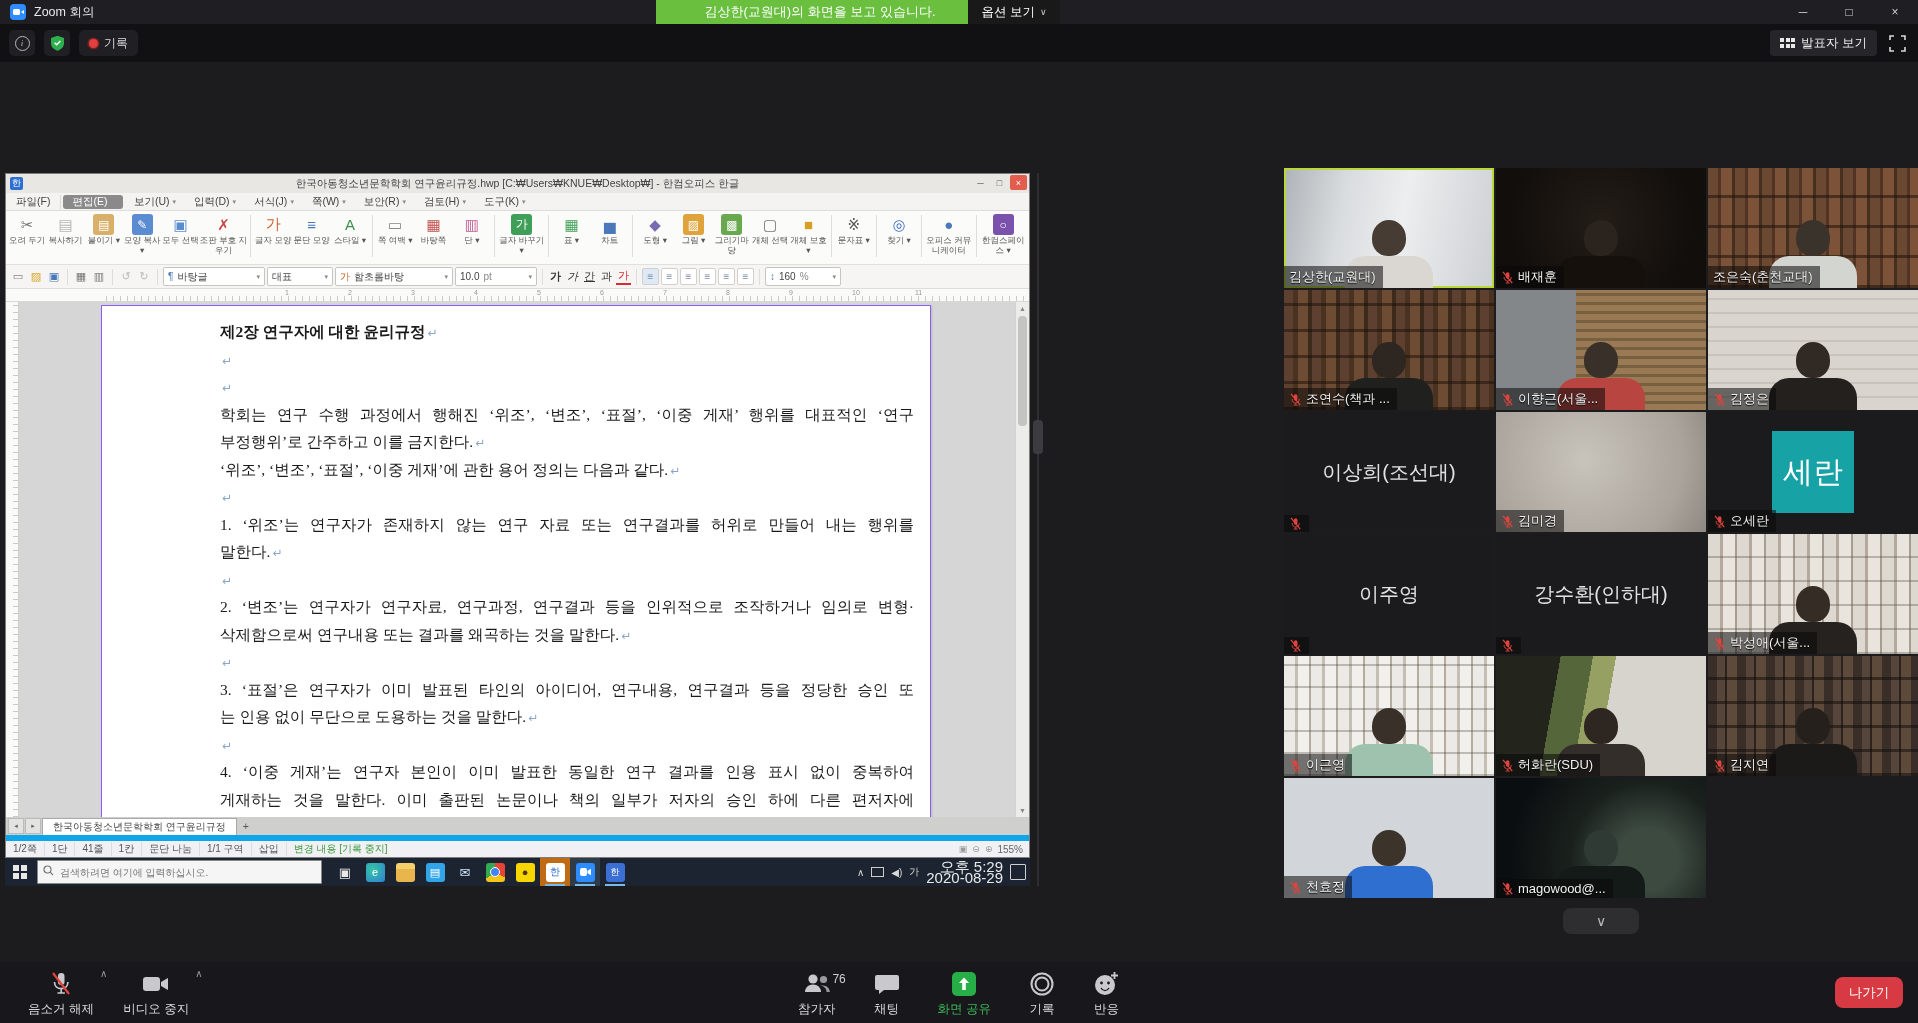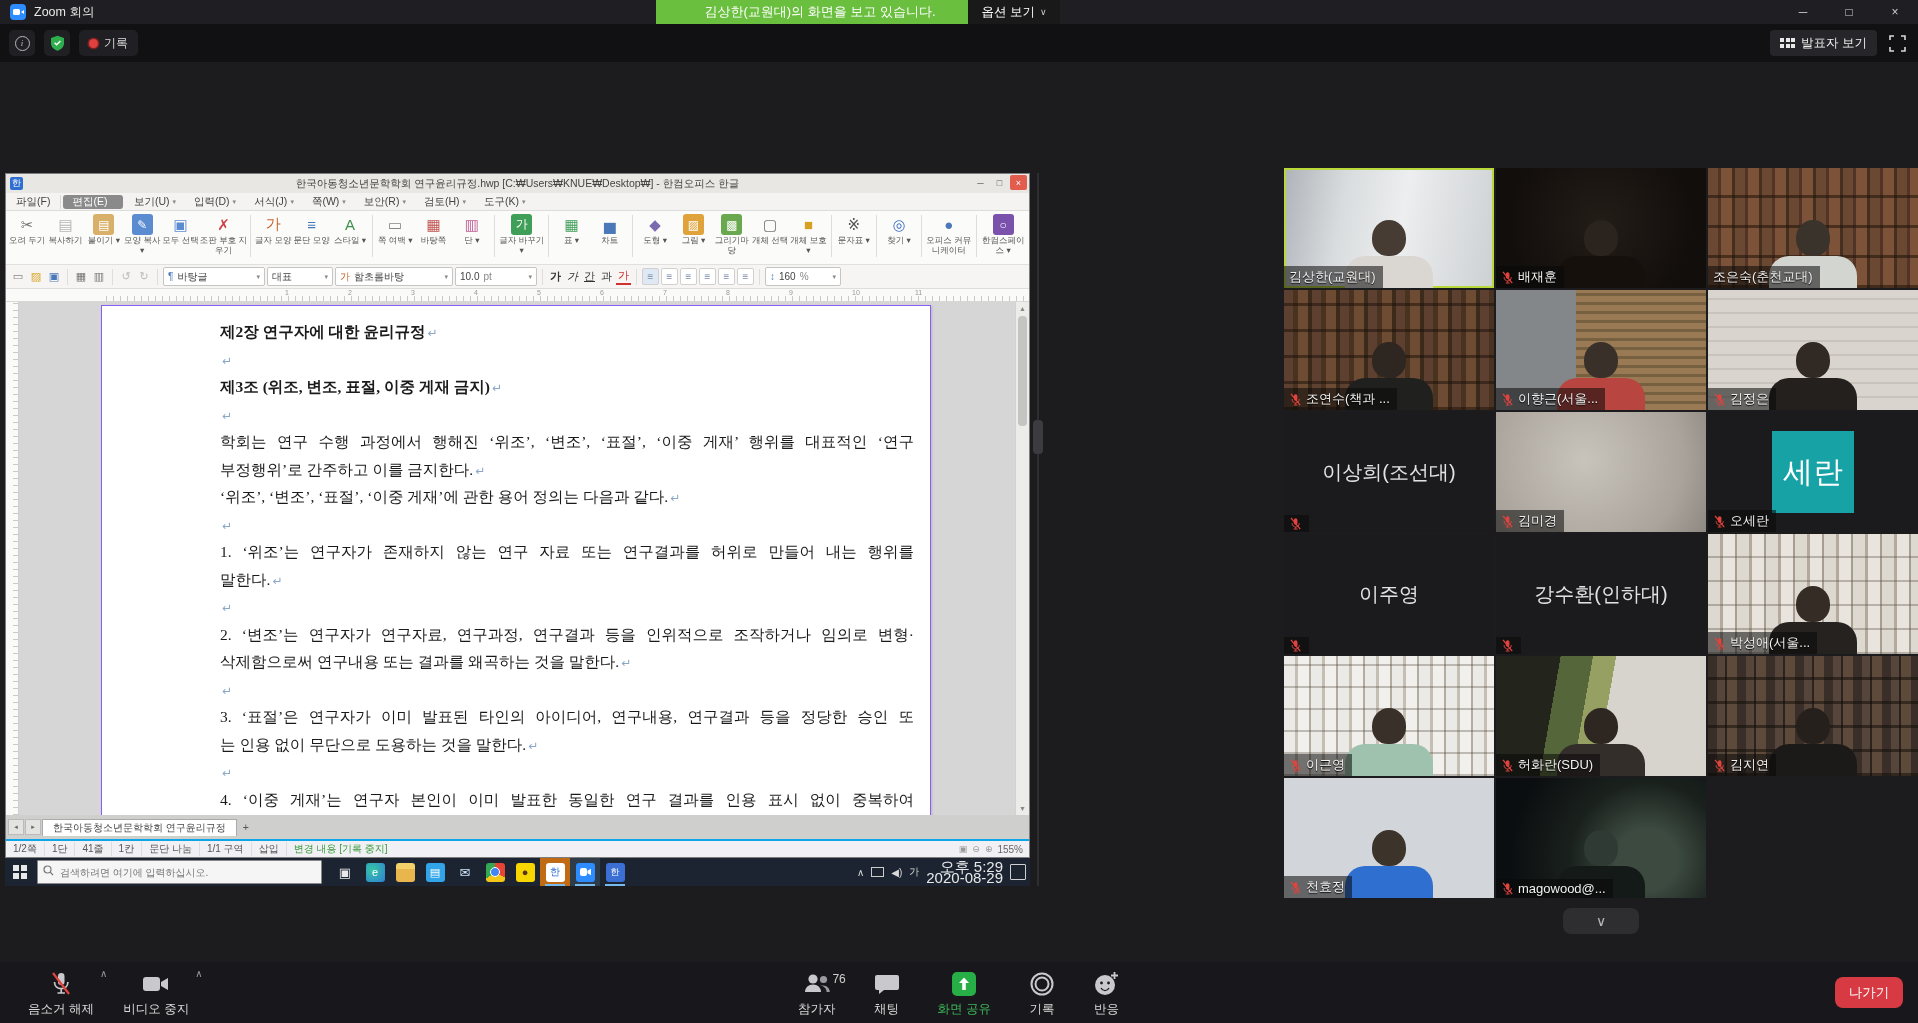--- a/index.html
+++ b/index.html
@@ -63,25 +63,25 @@
   .page{position:absolute;left:95px;top:3px;width:828px;height:600px;background:#fff;border:1px solid #8b5cf6;box-shadow:1px 1px 2px rgba(0,0,0,.15);}
   .doc{position:absolute;left:118px;top:12px;width:694px;height:515px;overflow:hidden;
        font-family:"Liberation Serif","DejaVu Serif",serif;font-size:15.5px;color:#1a1a1a;}
   .dl{height:27.5px;line-height:27.5px;text-align:justify;}
   .dl.full{text-align-last:justify;}
   .dl b{font-weight:bold;}
   .pmark{color:#8aa7c8;font-size:12px;font-family:"DejaVu Sans",sans-serif;margin-left:2px;}
   .vscroll{position:absolute;right:0;top:0;bottom:0;width:13px;background:#ececea;border-left:1px solid #d2d2d0;}
   .vthumb{position:absolute;left:2px;top:14px;width:9px;height:110px;background:#c4c4c2;border-radius:4px;}
   .varr{position:absolute;left:0;width:13px;height:13px;font-size:7px;color:#888;display:flex;align-items:center;justify-content:center;}
-  .htabs{height:24px;background:#cfcfcd;display:flex;align-items:center;font-size:10.5px;color:#444;gap:1px;padding:0 2px;}
+  .htabs{height:18px;background:#cfcfcd;display:flex;align-items:center;font-size:10.5px;color:#444;gap:1px;padding:0 2px;}
   .tabarr{width:14px;height:14px;background:#e3e3e1;border:1px solid #bbb;display:flex;align-items:center;justify-content:center;font-size:7px;color:#666;}
   .dtab{height:16px;background:#fff;border:1px solid #aaa;border-bottom:none;display:flex;align-items:center;padding:0 10px;font-size:10px;}
   .addtab{width:16px;text-align:center;color:#555;}
-  .hstatus{height:16px;background:#f1f1f5;display:flex;align-items:center;font-size:10px;color:#555;border-top:2px solid #0ea5e9;}
+  .hstatus{height:16px;background:#f1f1f5;display:flex;align-items:center;font-size:10px;color:#555;border-top:6px solid #0ea5e9;}
   .sitem{padding:0 7px;border-right:1px solid #ddd;}
   .schg{padding:0 7px;color:#3a9a3a;}
   .sright{margin-left:auto;display:flex;align-items:center;gap:5px;padding-right:6px;color:#666;}
   .sright .mini{font-size:9px;color:#999;}
   
   .wtask{position:absolute;left:5px;top:858px;width:1025px;height:28px;background:#1b2430;display:flex;align-items:center;z-index:5;}
   .wstart{width:30px;height:28px;display:flex;align-items:center;justify-content:center;}
   .wstart .w{display:grid;grid-template-columns:6px 6px;gap:1.5px;}
   .wstart .w i{width:6px;height:6px;background:#e8e8e8;display:block;}
   .tsearch{width:255px;height:22px;border:1px solid #888;background:#f5f5f5;font-size:10px;color:#555;padding:0 6px 0 22px;border-radius:1px;}
@@ -405,21 +405,20 @@
           <span class="rnum" style="left: 783px;">9</span>
           <span class="rnum" style="left: 846px;">10</span>
           <span class="rnum" style="left: 909px;">11</span>
         </div>
       <div class="hcanvas">
         <div class="vruler"></div>
         <div class="page">
           <div class="doc" id="docLines">
               <div class="dl"><b>제2장 연구자에 대한 윤리규정</b><span class="pmark">↵</span></div>
               <div class="dl"><span></span><span class="pmark">↵</span></div>
-              <div class="dl"><b>제3조 (위조, 변조, 표절, 이중 게재 금지)</b><span class="pmark">↵</span></div>
               <div class="dl"><span></span><span class="pmark">↵</span></div>
               <div class="dl full"><span>학회는 연구 수행 과정에서 행해진 ‘위조’, ‘변조’, ‘표절’, ‘이중 게재’ 행위를 대표적인 ‘연구</span></div>
               <div class="dl"><span>부정행위’로 간주하고 이를 금지한다.</span><span class="pmark">↵</span></div>
               <div class="dl"><span>‘위조’, ‘변조’, ‘표절’, ‘이중 게재’에 관한 용어 정의는 다음과 같다.</span><span class="pmark">↵</span></div>
               <div class="dl"><span></span><span class="pmark">↵</span></div>
               <div class="dl full"><span>1. ‘위조’는 연구자가 존재하지 않는 연구 자료 또는 연구결과를 허위로 만들어 내는 행위를</span></div>
               <div class="dl"><span>말한다.</span><span class="pmark">↵</span></div>
               <div class="dl"><span></span><span class="pmark">↵</span></div>
               <div class="dl full"><span>2. ‘변조’는 연구자가 연구자료, 연구과정, 연구결과 등을 인위적으로 조작하거나 임의로 변형·</span></div>
               <div class="dl"><span>삭제함으로써 연구내용 또는 결과를 왜곡하는 것을 말한다.</span><span class="pmark">↵</span></div>

